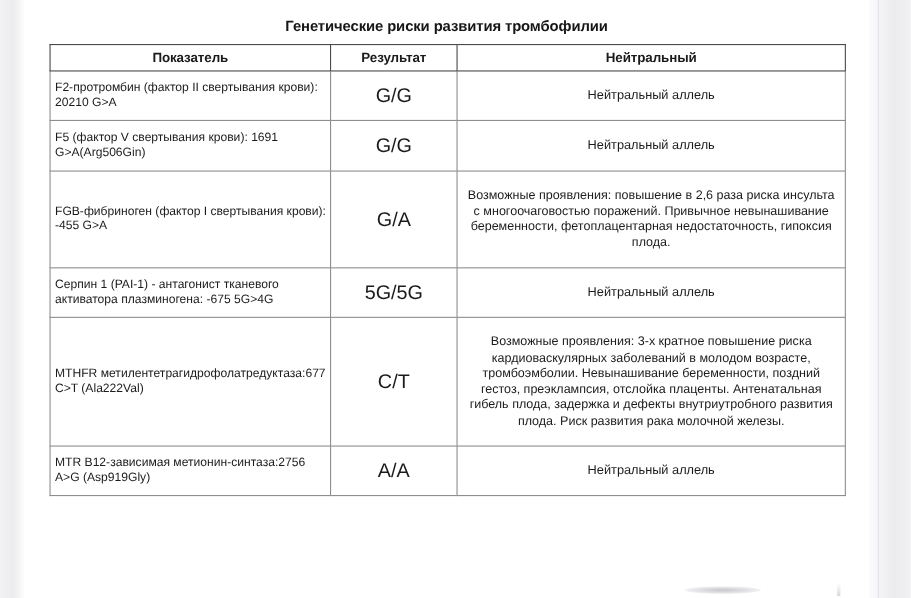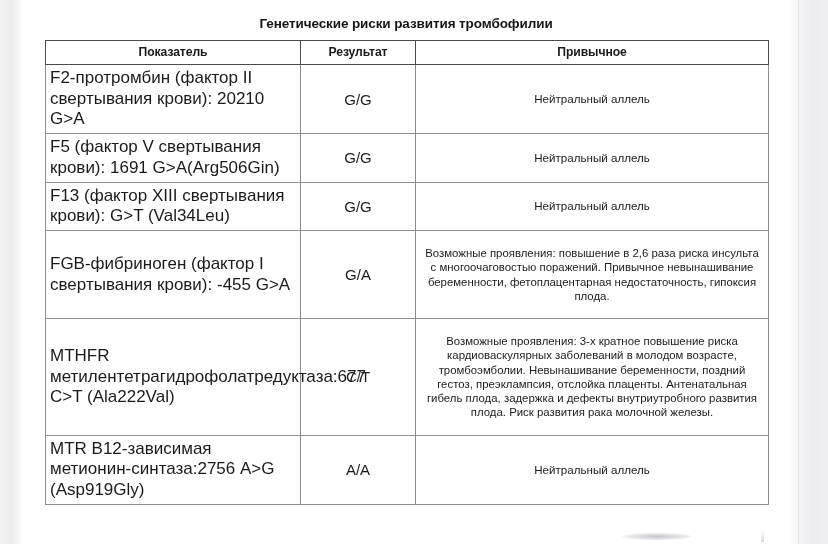--- a/index.html
+++ b/index.html
@@ -82,27 +82,27 @@
   thead th {
     font-size: 12.2px;
     font-weight: bold;
     text-align: center;
     padding: 4px 4px 5px 4px;
     background: #ffffff;
     letter-spacing: -0.1px;
   }
 
   td.ind {
-    font-size: 17px;
+    font-size: 11px;
     line-height: 1.22;
     text-align: left;
     padding: 3px 3px 3px 4px;
   }
   td.res {
-    font-size: 15px;
+    font-size: 18px;
     text-align: center;
     padding: 3px 16px;
     white-space: nowrap;
   }
   td.res.bold { font-weight: normal; }
 
   td.con {
     font-size: 11.4px;
     line-height: 1.25;
     text-align: center;
@@ -143,43 +143,43 @@
     <table class="report">
       <colgroup>
         <col class="c-ind">
         <col class="c-res">
         <col class="c-con">
       </colgroup>
       <thead>
         <tr>
           <th>Показатель</th>
           <th>Результат</th>
-          <th>Привычное</th>
+          <th>Нейтральный</th>
         </tr>
       </thead>
       <tbody id="report-body">
           <tr>
             <td class="ind">F2-протромбин (фактор II свертывания крови): 20210 G&gt;A</td>
             <td class="res">G/G</td>
             <td class="con neutral">Нейтральный аллель</td>
           </tr>
           <tr>
             <td class="ind">F5 (фактор V свертывания крови): 1691 G&gt;A(Arg506Gin)</td>
             <td class="res">G/G</td>
             <td class="con neutral">Нейтральный аллель</td>
           </tr>
           <tr>
-            <td class="ind">F13 (фактор XIII свертывания крови): G&gt;T (Val34Leu)</td>
-            <td class="res">G/G</td>
-            <td class="con neutral">Нейтральный аллель</td>
-          </tr>
-          <tr>
             <td class="ind">FGB-фибриноген (фактор I свертывания крови): -455 G&gt;A</td>
             <td class="res bold">G/A</td>
             <td class="con">Возможные проявления: повышение в 2,6 раза риска инсульта с многоочаговостью поражений. Привычное невынашивание беременности, фетоплацентарная недостаточность, гипоксия плода.</td>
+          </tr>
+          <tr>
+            <td class="ind">Серпин 1 (PAI-1) - антагонист тканевого активатора плазминогена: -675 5G&gt;4G</td>
+            <td class="res">5G/5G</td>
+            <td class="con neutral">Нейтральный аллель</td>
           </tr>
           <tr>
             <td class="ind">MTHFR метилентетрагидрофолатредуктаза:677 C&gt;T (Ala222Val)</td>
             <td class="res bold">C/T</td>
             <td class="con">Возможные проявления: 3-х кратное повышение риска кардиоваскулярных заболеваний в молодом возрасте, тромбоэмболии. Невынашивание беременности, поздний гестоз, преэклампсия, отслойка плаценты. Антенатальная гибель плода, задержка и дефекты внутриутробного развития плода. Риск развития рака молочной железы.</td>
           </tr>
           <tr>
             <td class="ind">MTR B12-зависимая метионин-синтаза:2756 A&gt;G (Asp919Gly)</td>
             <td class="res">A/A</td>
             <td class="con neutral">Нейтральный аллель</td>

